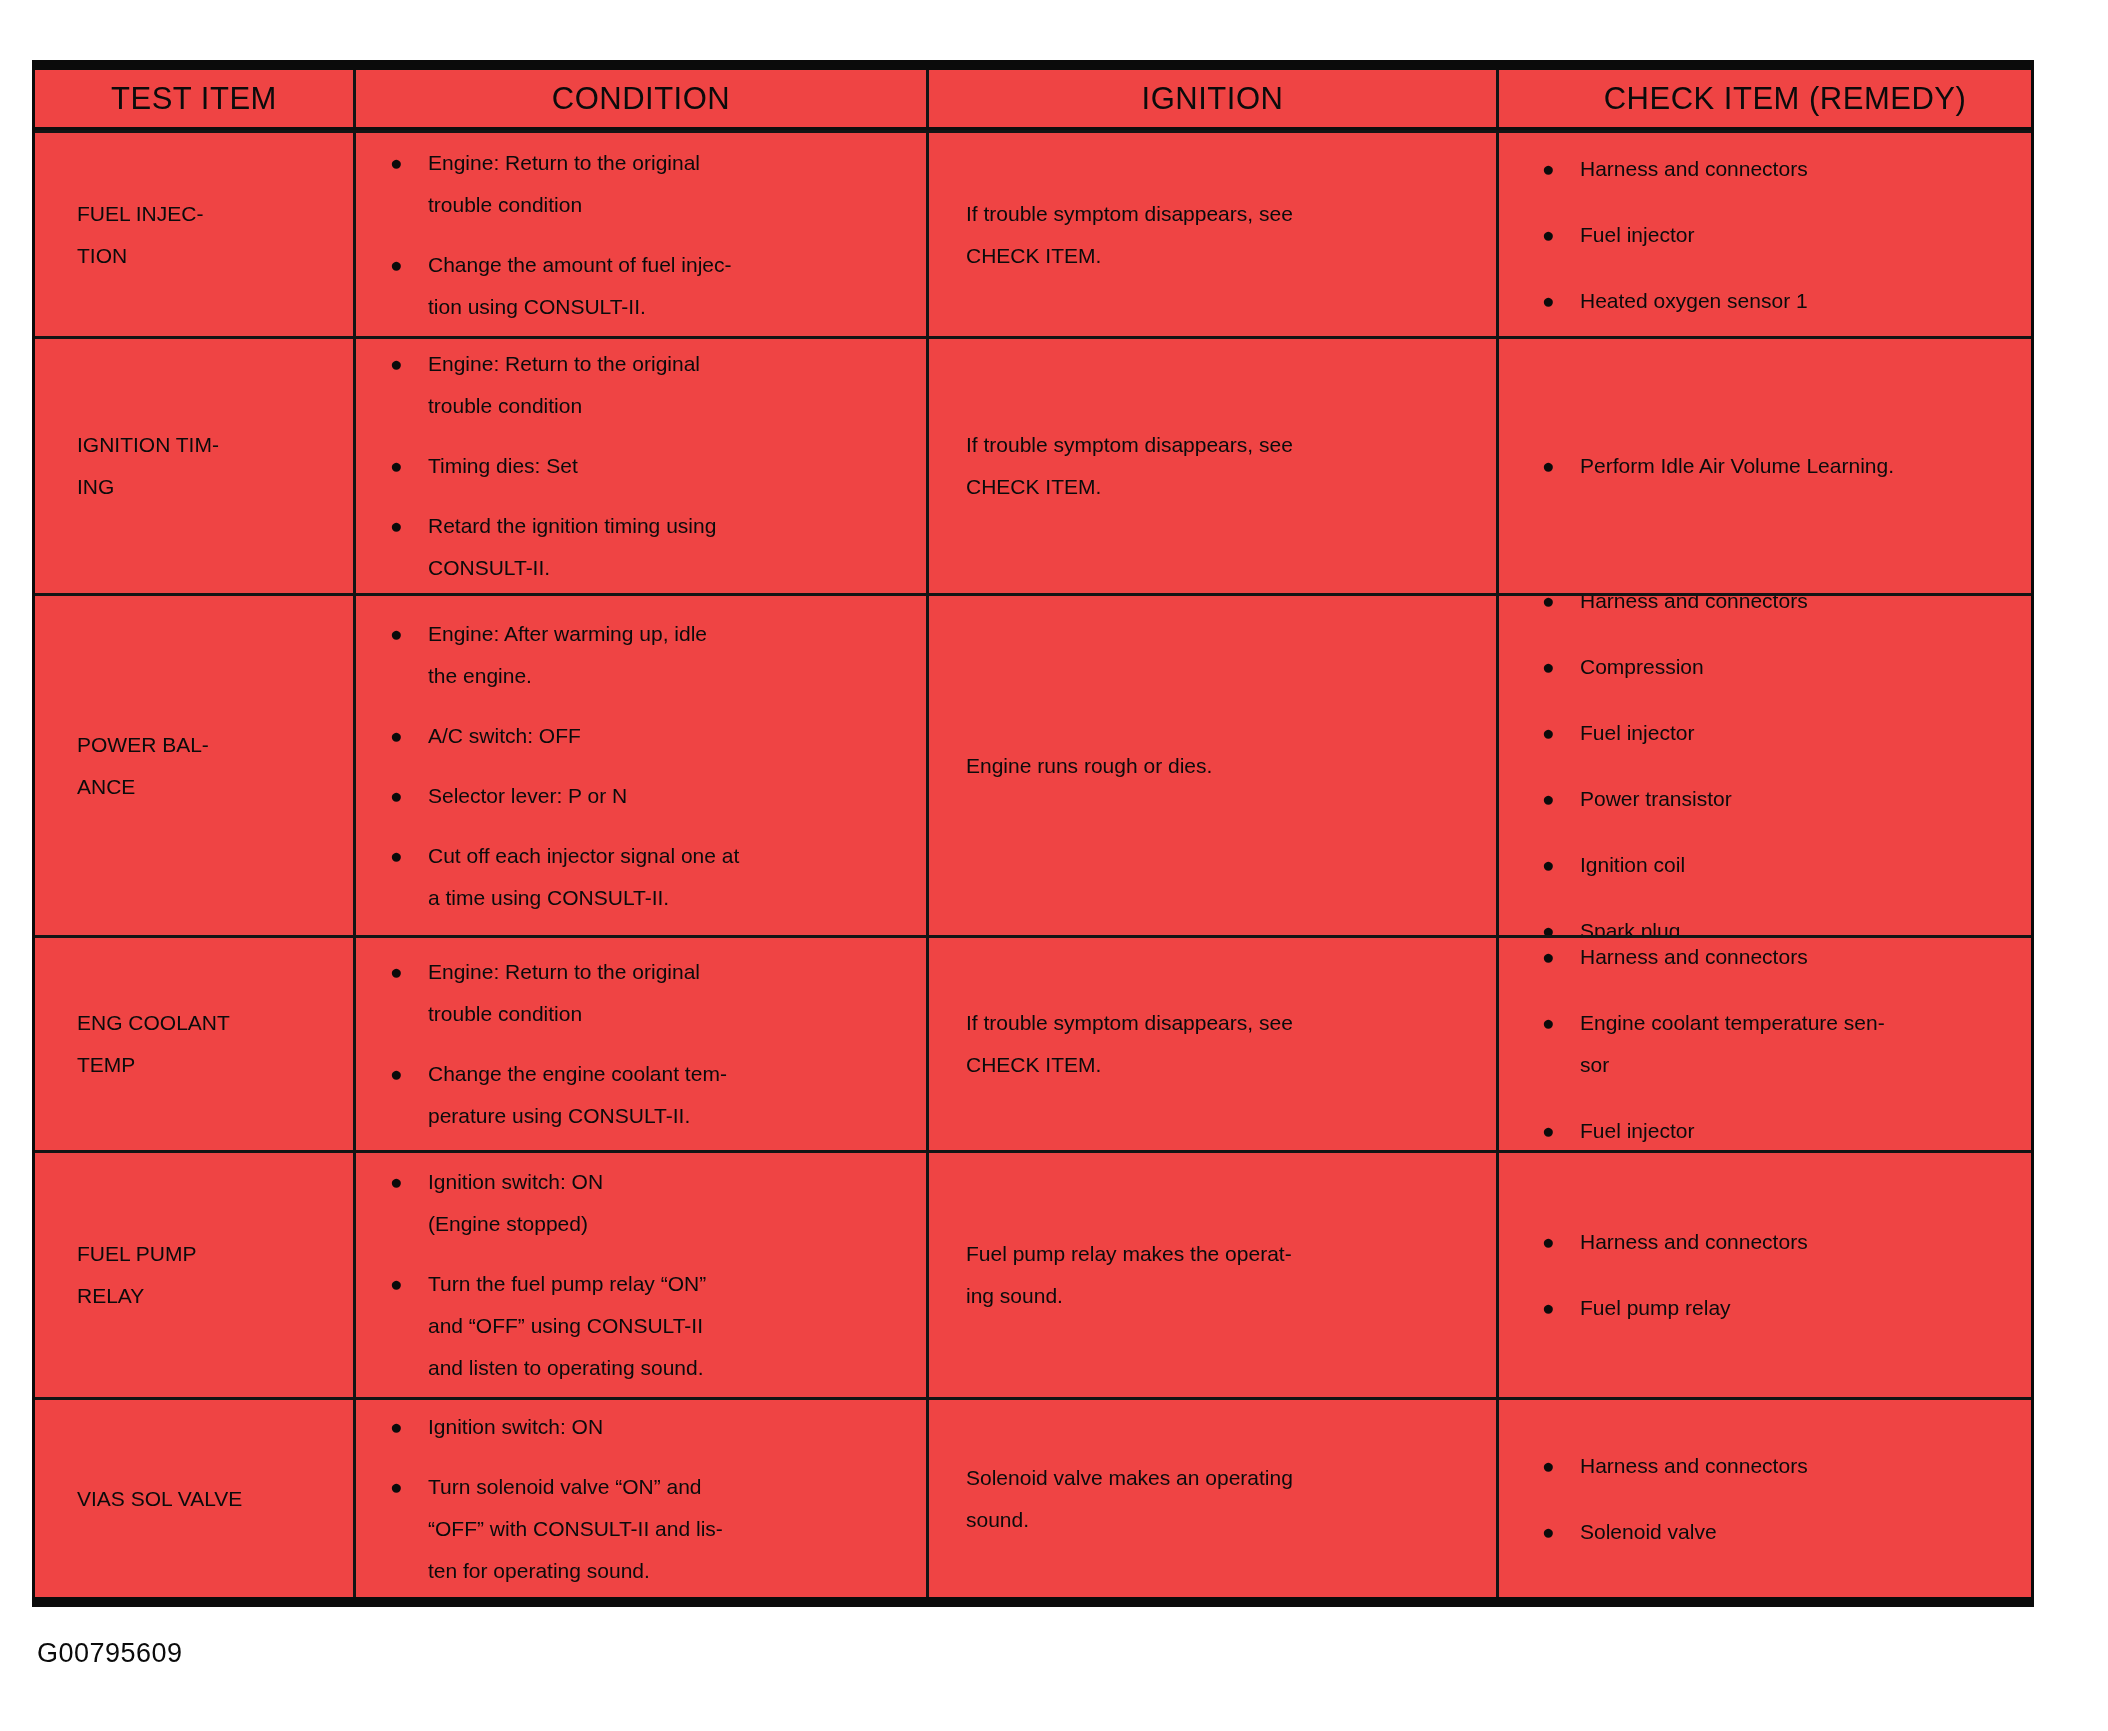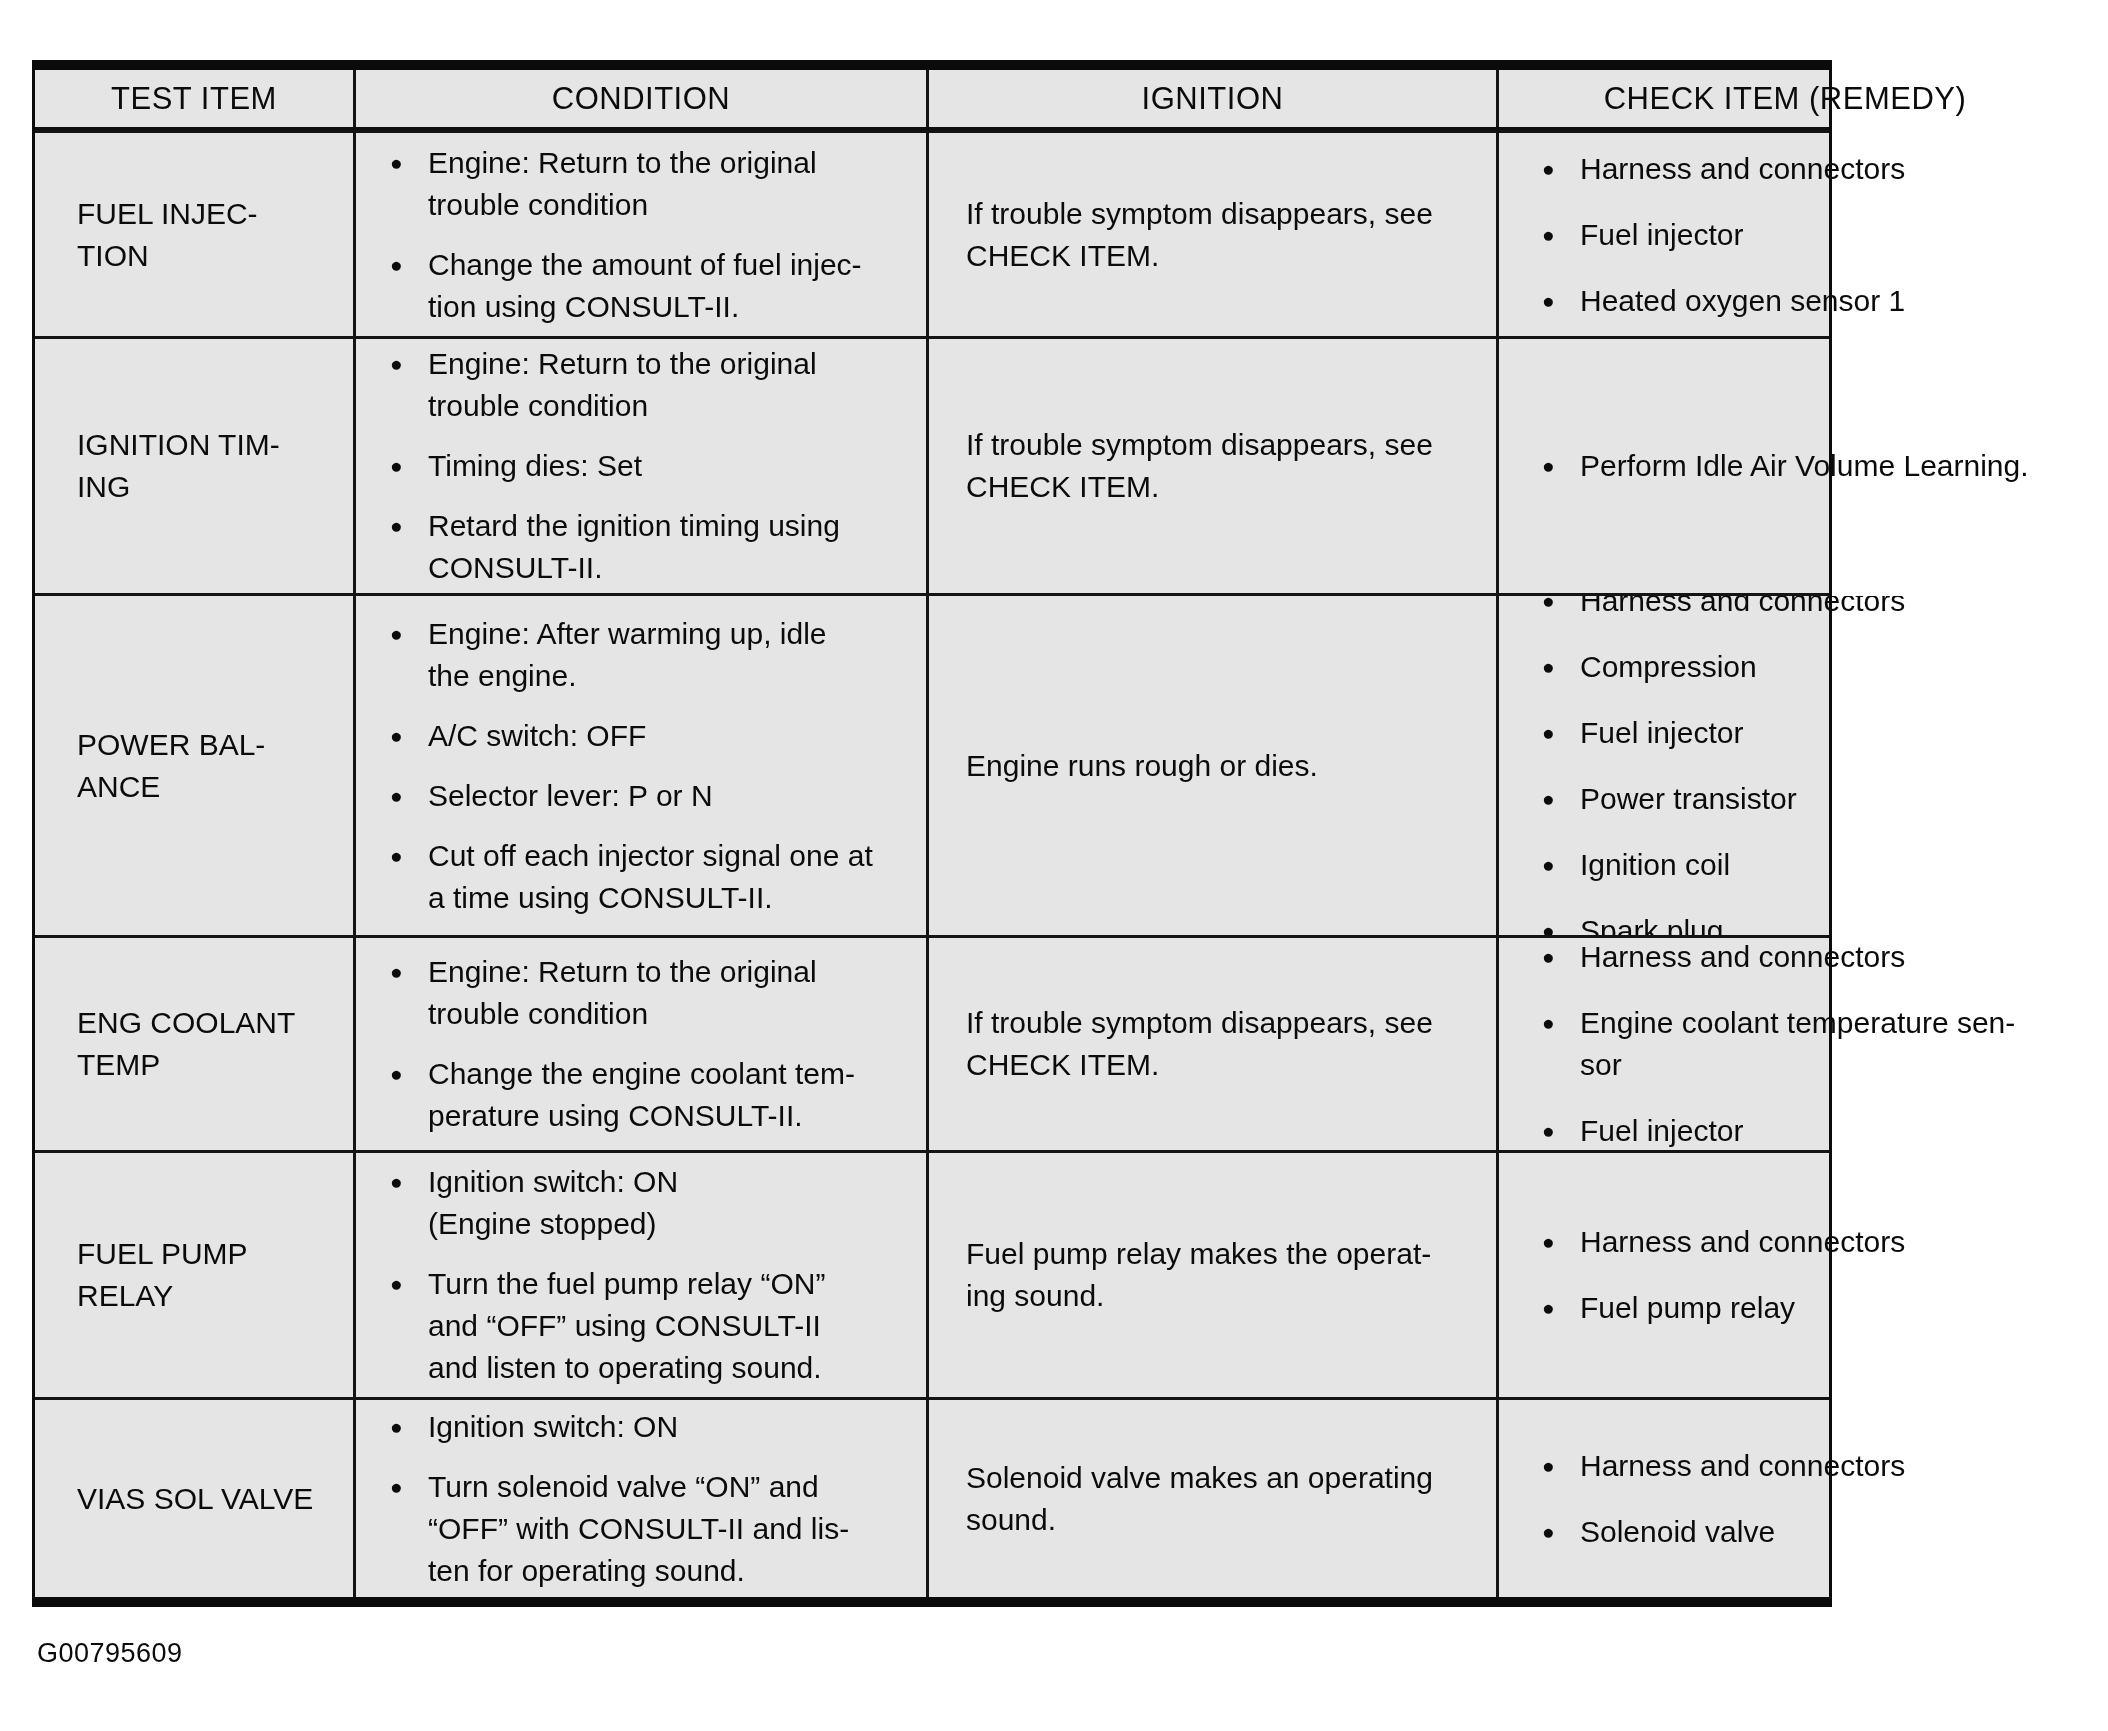--- a/index.html
+++ b/index.html
@@ -11,26 +11,26 @@
     font-family: "Liberation Sans", "DejaVu Sans", sans-serif;
     color: #0b0b0b;
     -webkit-font-smoothing: antialiased;
   }
   .page { position: absolute; inset: 0; background: #ffffff; }
 
   .scan-table {
     position: absolute;
     left: 32px;
     top: 60px;
-    width: 1800px;
+    width: 2002px;
     border-top: 10px solid #0b0b0b;
     border-bottom: 10px solid #0b0b0b;
     border-left: 3px solid #0b0b0b;
     border-right: 3px solid #0b0b0b;
-    background: #e5e5e5;
+    background: #ef4444;
   }
 
   .tr {
     display: grid;
     grid-template-columns: 318px 573px 570px 575px;
   }
   .tr + .tr { border-top: 3px solid #141414; }
 
   .thead { height: 60px; border-bottom: 3px solid #0e0e0e; }
   .r1 { height: 206px; }
@@ -48,21 +48,21 @@
   .td + .td { border-left: 3px solid #141414; }
 
   .th {
     justify-content: center;
     font-size: 31px;
     letter-spacing: 0.5px;
     white-space: nowrap;
   }
 
   .cell-text {
-    font-size: 30px;
+    font-size: 21px;
     line-height: 42px;
     white-space: pre-line;
   }
 
   .col-test { padding-left: 42px; padding-right: 10px; }
   .col-judge { padding-left: 37px; padding-right: 14px; }
 
   ul.blist {
     list-style: none;
     display: flex;

